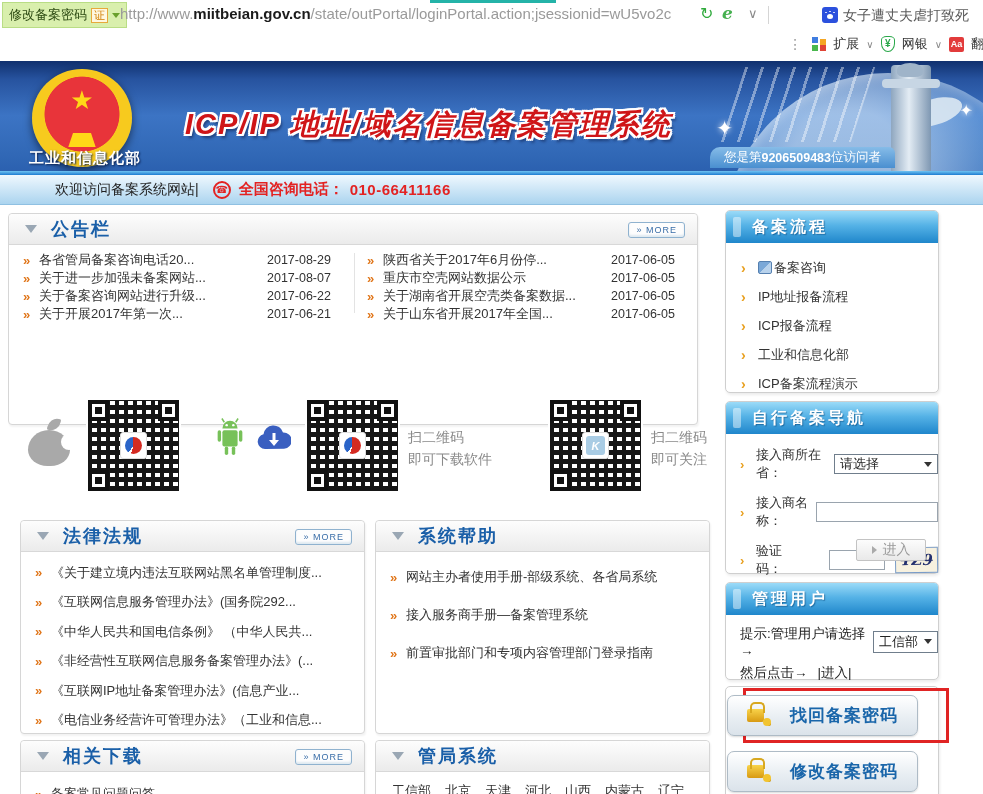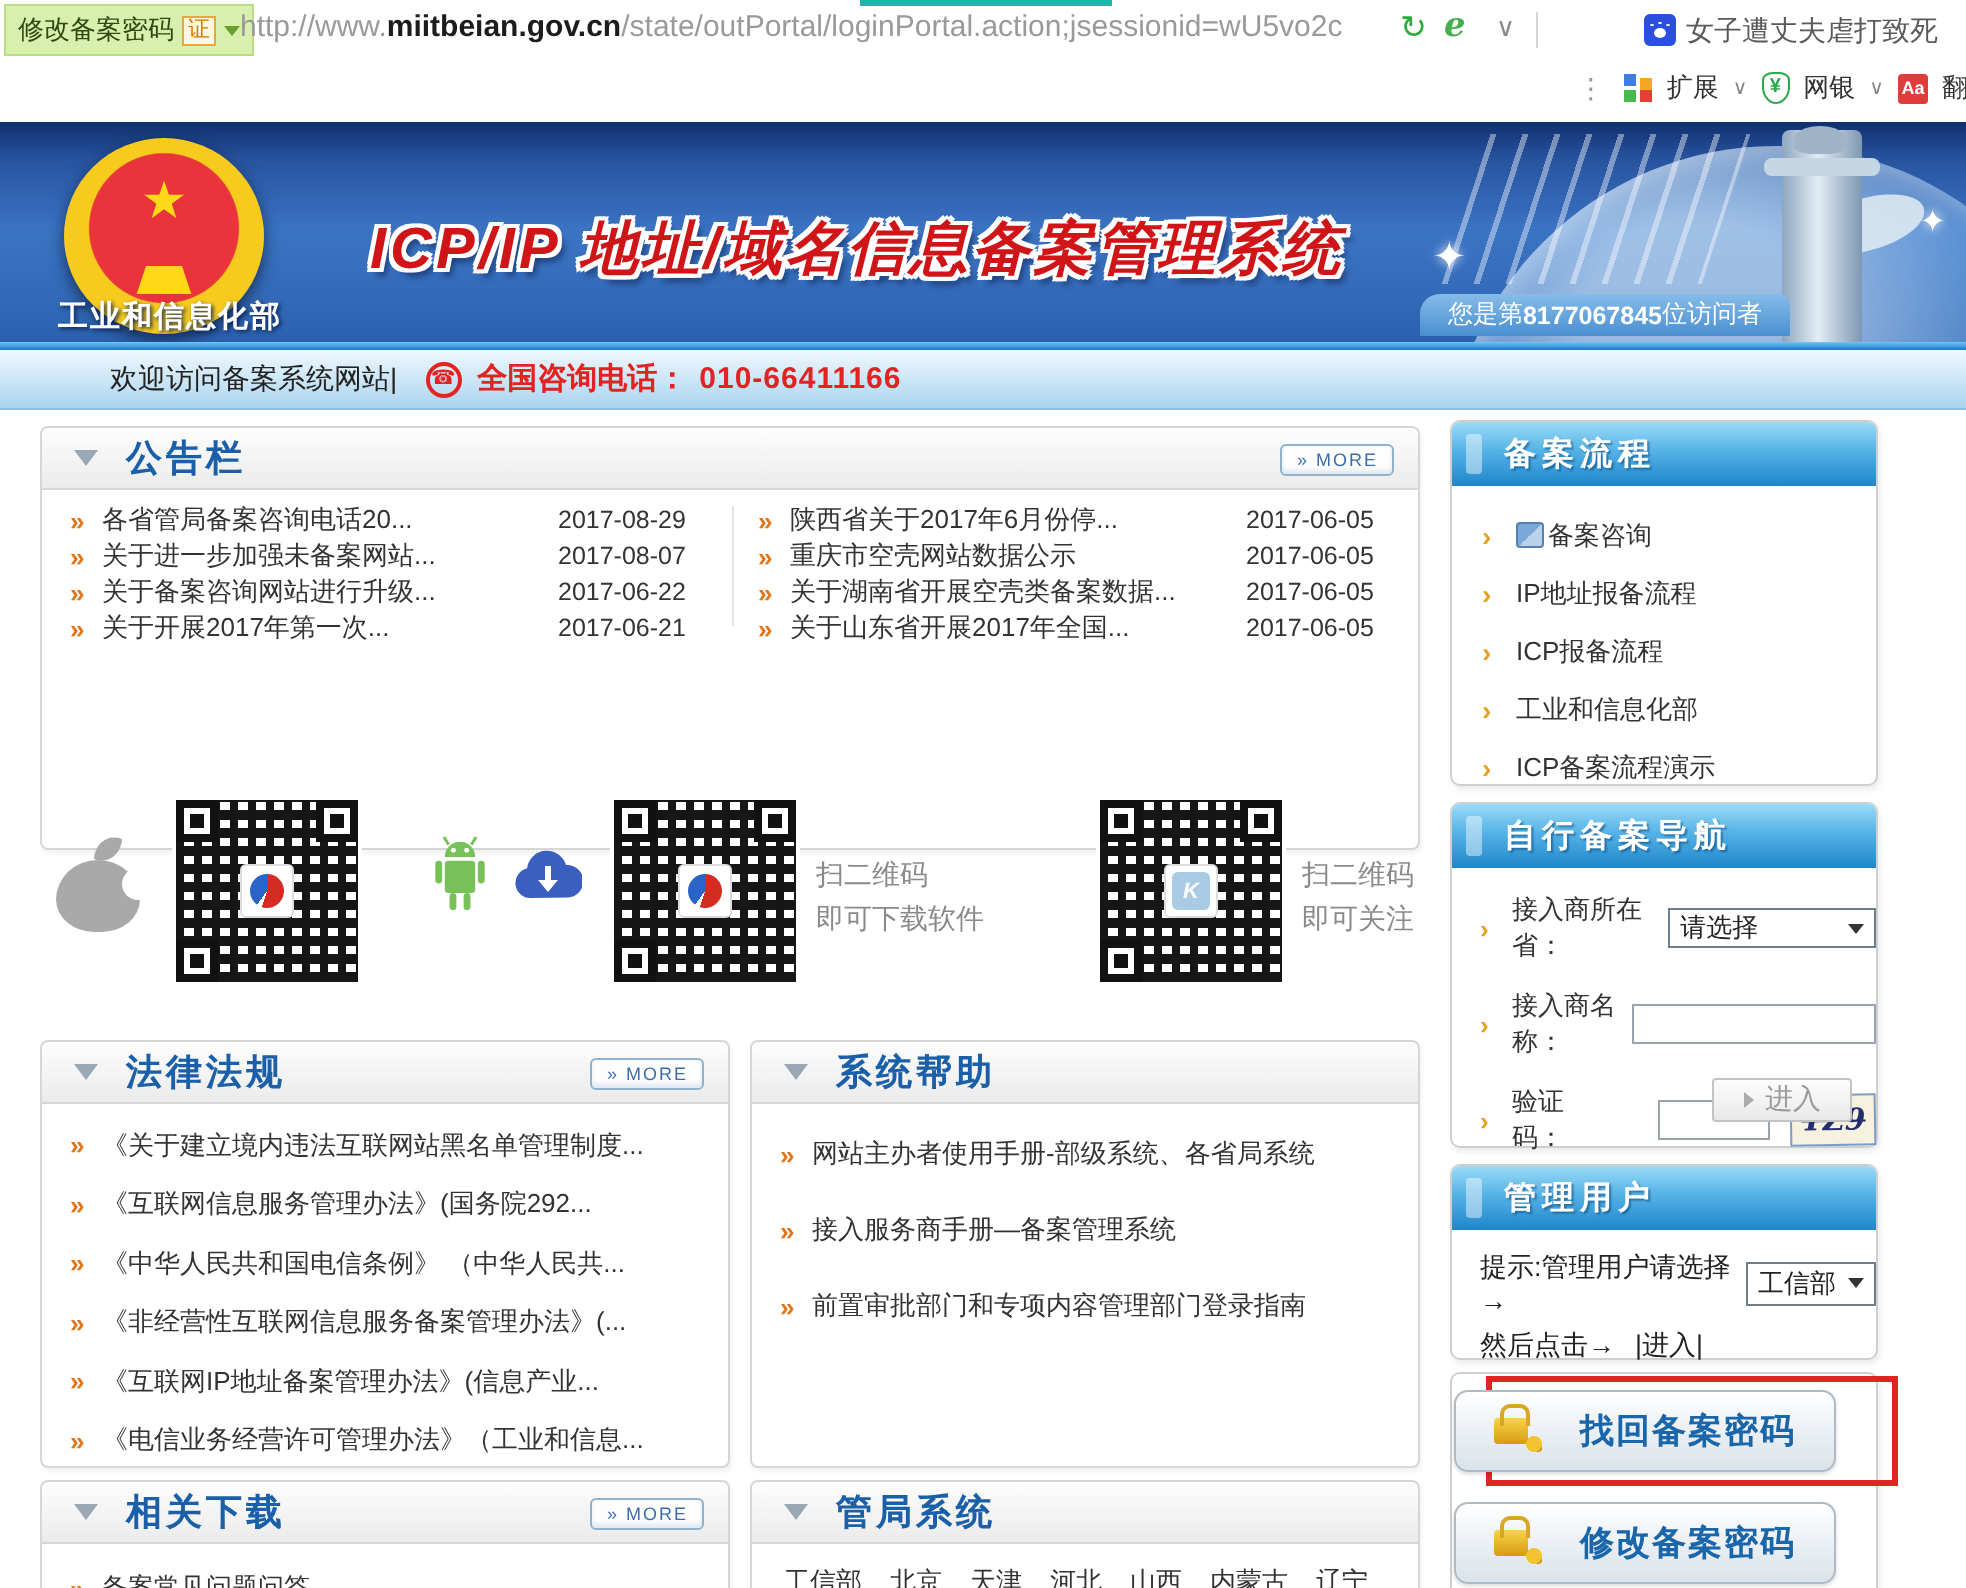--- a/index.html
+++ b/index.html
@@ -205,34 +205,34 @@
     <div class="aurora"></div>
     <span class="sparkle" style="right:250px;top:55px;font-size:20px">✦</span>
     <span class="sparkle" style="right:10px;top:40px;font-size:16px">✦</span>
     <div class="wing"></div>
     <div class="pillar"></div>
     <div class="emblem"></div>
     <div class="ministry">工业和信息化部</div>
     <div class="site-title">ICP/IP 地址/域名信息备案管理系统</div>
     <div class="visitor">
         <span>您是第</span>
-        <b>8177067845</b>
+        <b>9206509483</b>
         <span>位访问者</span>
       </div>
     <div class="header-strip"></div>
   </div>
 
   <div class="welcome">
     <span class="welcome-text">欢迎访问备案系统网站|</span>
     <span class="phone-ic">☎</span>
     <span class="hotline">全国咨询电话：</span>
     <span class="hotline-num">010-66411166</span>
   </div>
 
-  <div class="panel" style="left:20px;top:213px;width:690px;height:212px">
+  <div class="panel" style="left:8px;top:213px;width:690px;height:212px">
     <div class="phead">
       <span class="tri-down"></span>
       <span class="ptitle">公告栏</span>
       <span class="more-btn">» MORE</span>
     </div>
     <div class="ann-body">
       <ul class="plist ann-col">
         <li>
             <span class="ttl">各省管局备案咨询电话20...</span>
             <span class="date">2017-08-29</span>

